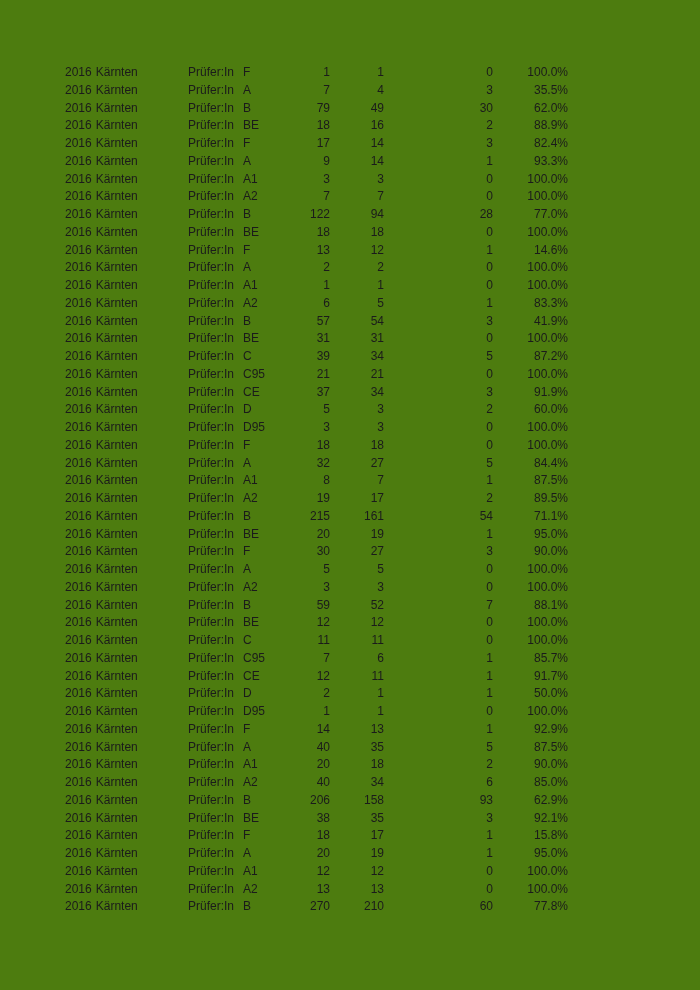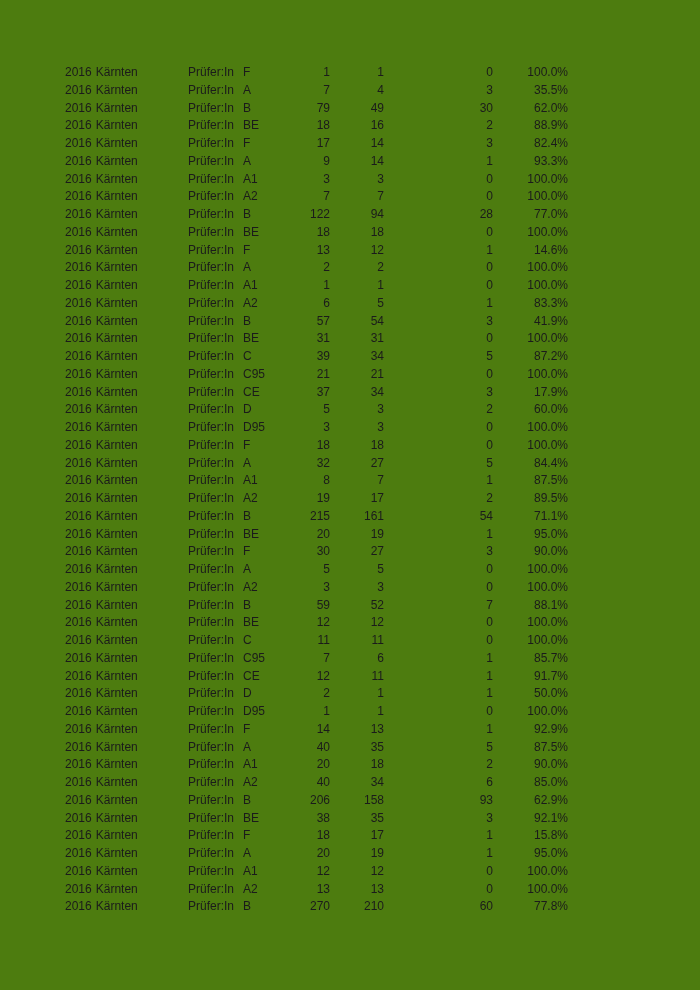--- a/index.html
+++ b/index.html
@@ -223,21 +223,21 @@
     <div class="c num">100.0%</div>
   </div>
 
   <div class="row">
     <div class="c year-region"><span>2016</span><span class="sp"> </span><span>Kärnten</span></div>
     <div class="c">Prüfer:In</div>
     <div class="c">CE</div>
     <div class="c num">37</div>
     <div class="c num">34</div>
     <div class="c num">3</div>
-    <div class="c num">17.9%</div>
+    <div class="c num">91.9%</div>
   </div>
 
   <div class="row">
     <div class="c year-region"><span>2016</span><span class="sp"> </span><span>Kärnten</span></div>
     <div class="c">Prüfer:In</div>
     <div class="c">D</div>
     <div class="c num">5</div>
     <div class="c num">3</div>
     <div class="c num">2</div>
     <div class="c num">60.0%</div>

